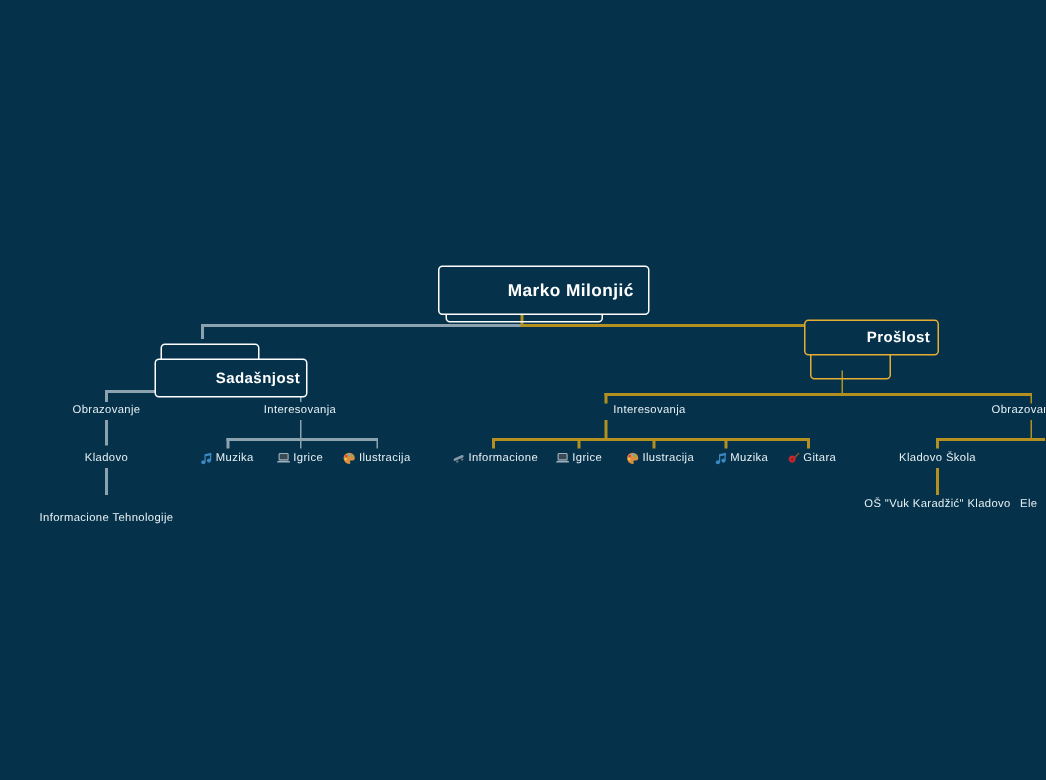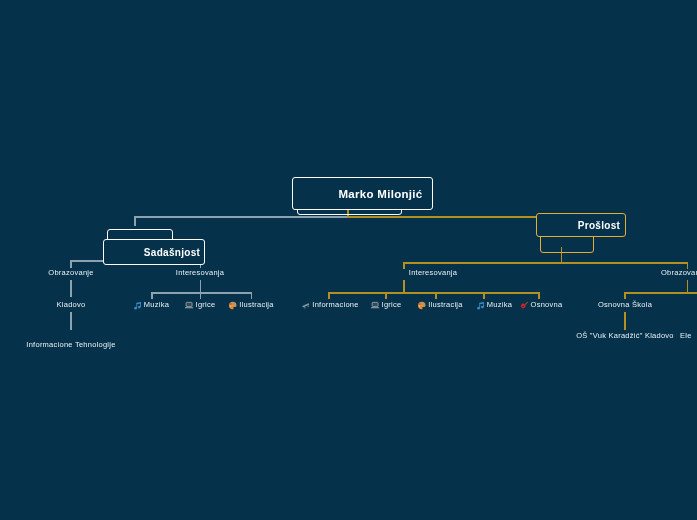--- a/index.html
+++ b/index.html
@@ -196,25 +196,25 @@
     </svg>
     <span>Muzika</span>
   </div>
 
   <div class="lbl centered" style="left:541px;top:300px;">
     <svg width="9" height="9" viewBox="0 0 12 12">
       <path fill="#8a5a2b" d="M10.6 0.8l.8.8-4 4.2-1-1z"></path>
       <path fill="#c1272d" d="M7.3 4.7c.9 1.3.8 3-.3 4.1a3.1 3.1 0 1 1-4.4-4.4c1.1-1.1 2.8-1.2 4.1-.3z"></path>
       <circle fill="#7a1420" cx="4.8" cy="7.2" r="0.9"></circle>
     </svg>
-    <span>Osnovna</span>
+    <span>Gitara</span>
   </div>
 
   <div class="lbl centered" style="left:625px;top:300px;">
-    <span>Osnovna Škola</span>
+    <span>Kladovo Škola</span>
   </div>
 
   <div class="lbl centered" style="left:71px;top:340px;">
     <span>Informacione Tehnologije</span>
   </div>
   <div class="lbl centered" style="left:625px;top:331px;">
     <span>OŠ "Vuk Karadžić" Kladovo</span>
   </div>
   <div class="lbl" style="left:680px;top:331px;">
     <span>Ele</span>

